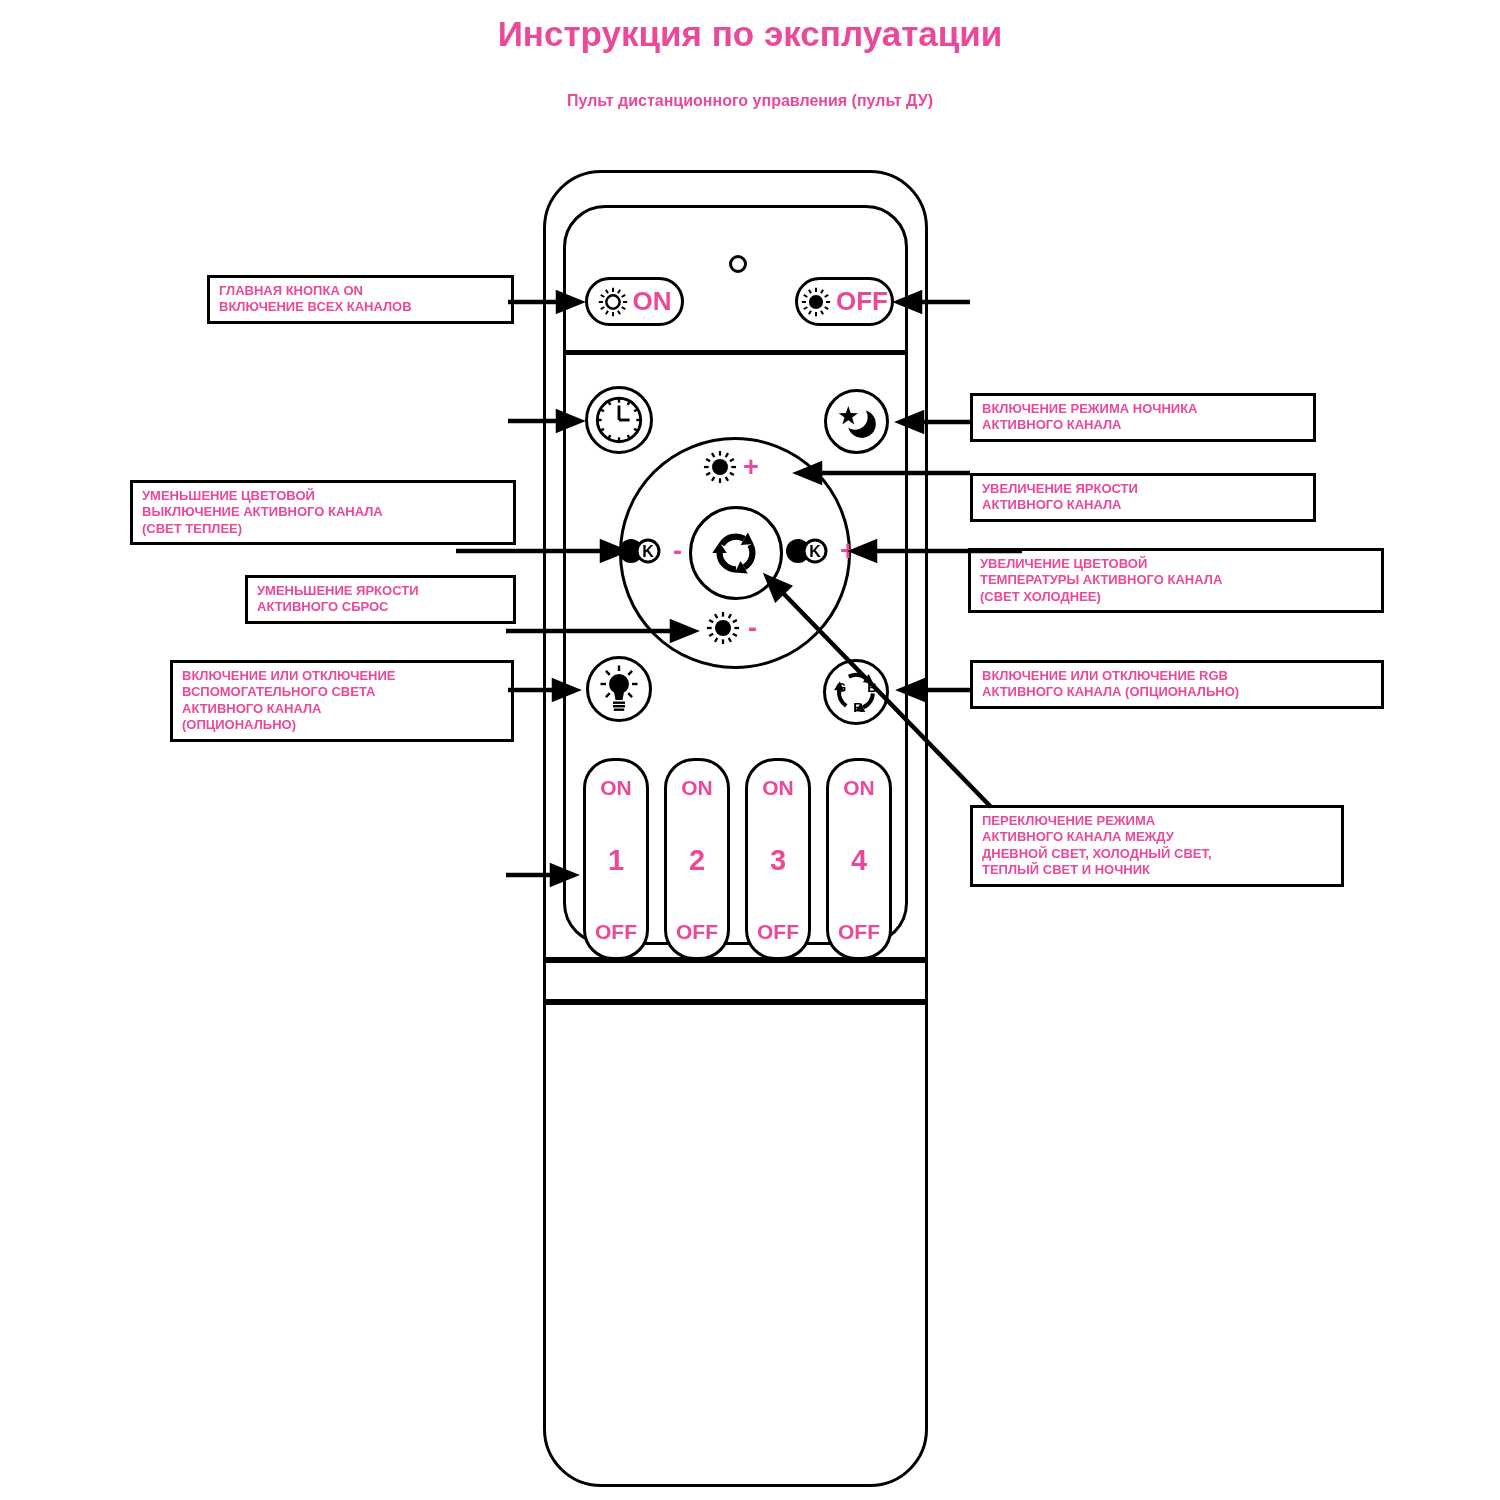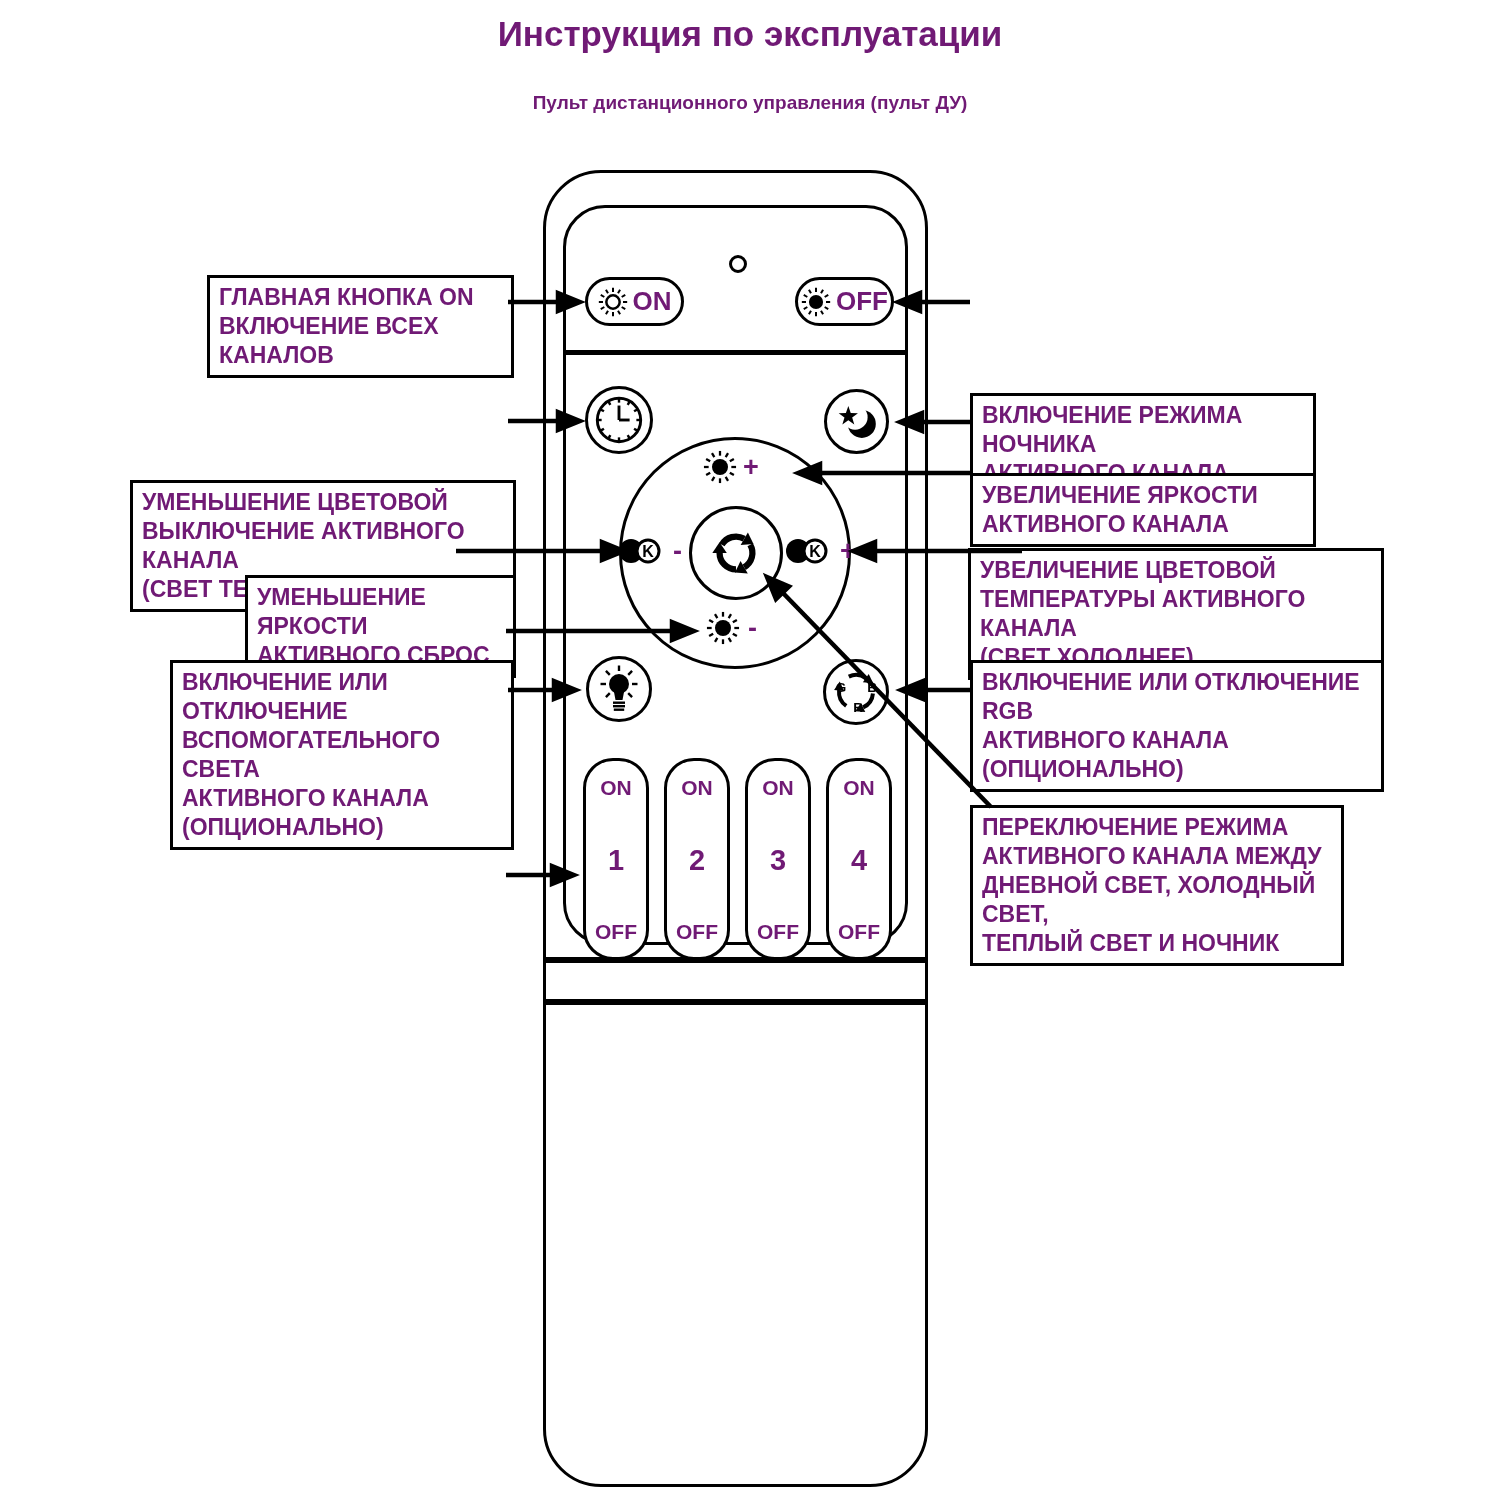--- a/index.html
+++ b/index.html
@@ -1,21 +1,21 @@
 <!DOCTYPE html>
 <html><head>
 <meta charset="utf-8">
 <style>
   html,body{margin:0;padding:0;background:#fff}
   .page{position:relative;width:1500px;height:1500px;background:#fff;overflow:hidden;
-        font-family:"Liberation Sans",sans-serif;color:#701a75}
+        font-family:"Liberation Sans",sans-serif;color:#ec4899}
   .abs{position:absolute}
   .title{left:0;right:0;top:14px;text-align:center;font-size:35px;font-weight:bold;z-index:0}
-  .subtitle{left:0;right:0;top:92px;text-align:center;font-size:19px;font-weight:bold;z-index:0}
-  .callout{border:3px solid #000;background:#fff;padding:5px 9px;font-size:23px;font-weight:bold;
+  .subtitle{left:0;right:0;top:92px;text-align:center;font-size:16px;font-weight:bold;z-index:0}
+  .callout{border:3px solid #000;background:#fff;padding:5px 9px;font-size:13px;font-weight:bold;
            line-height:1.26;white-space:pre-line;z-index:4;box-sizing:content-box}
   .outline{border:3px solid #000;border-radius:58px;background:#fff;z-index:1}
   .panel{border:3px solid #000;border-radius:42px;background:#fff;z-index:1}
   .ring{border:3px solid #000;border-radius:50%;z-index:1}
   .pill{border:3.5px solid #000;border-radius:27px;display:flex;align-items:center;justify-content:center;
         gap:5px;z-index:2;font-weight:bold;font-size:26px;background:#fff}
   .cbtn{border:3px solid #000;border-radius:50%;z-index:2;display:flex;align-items:center;
         justify-content:center;background:#fff}
   .chan{border:3px solid #000;border-radius:30px;display:flex;flex-direction:column;align-items:center;
         justify-content:space-between;padding:15px 0 13px;z-index:2;font-weight:bold;background:#fff}

